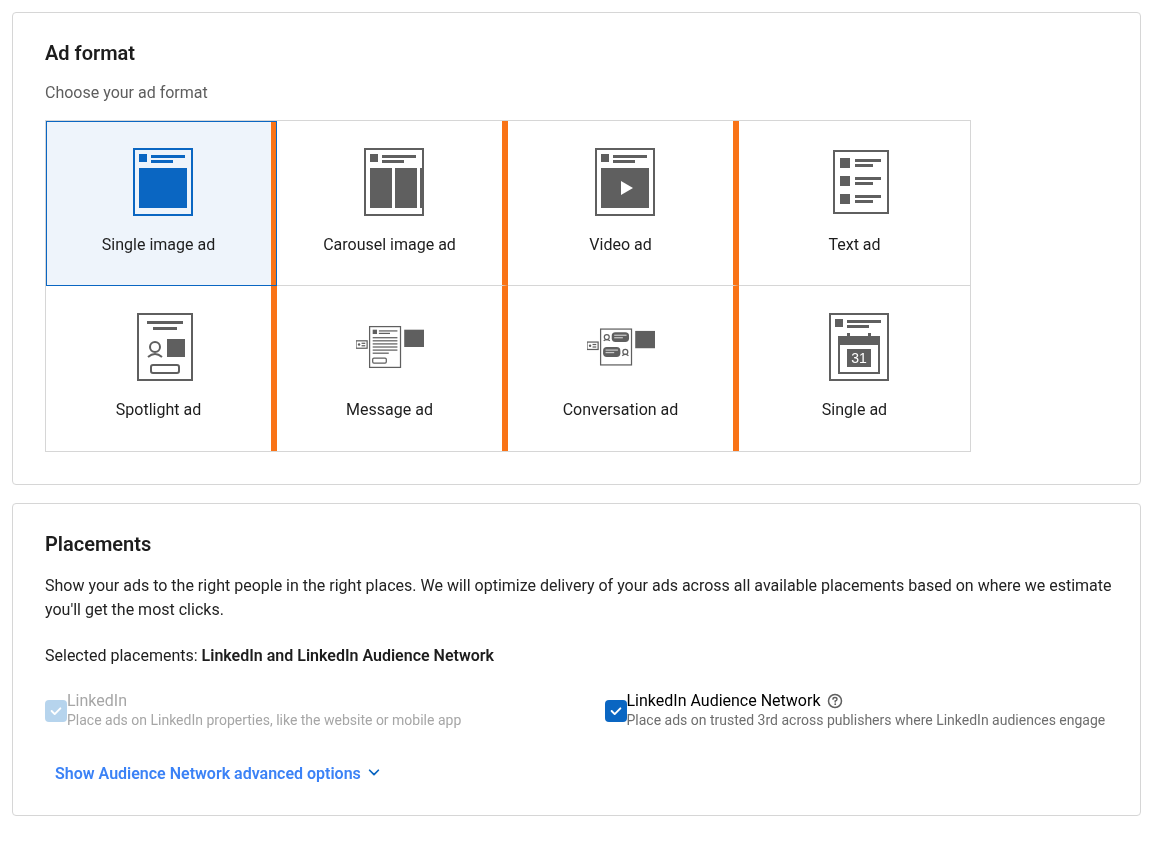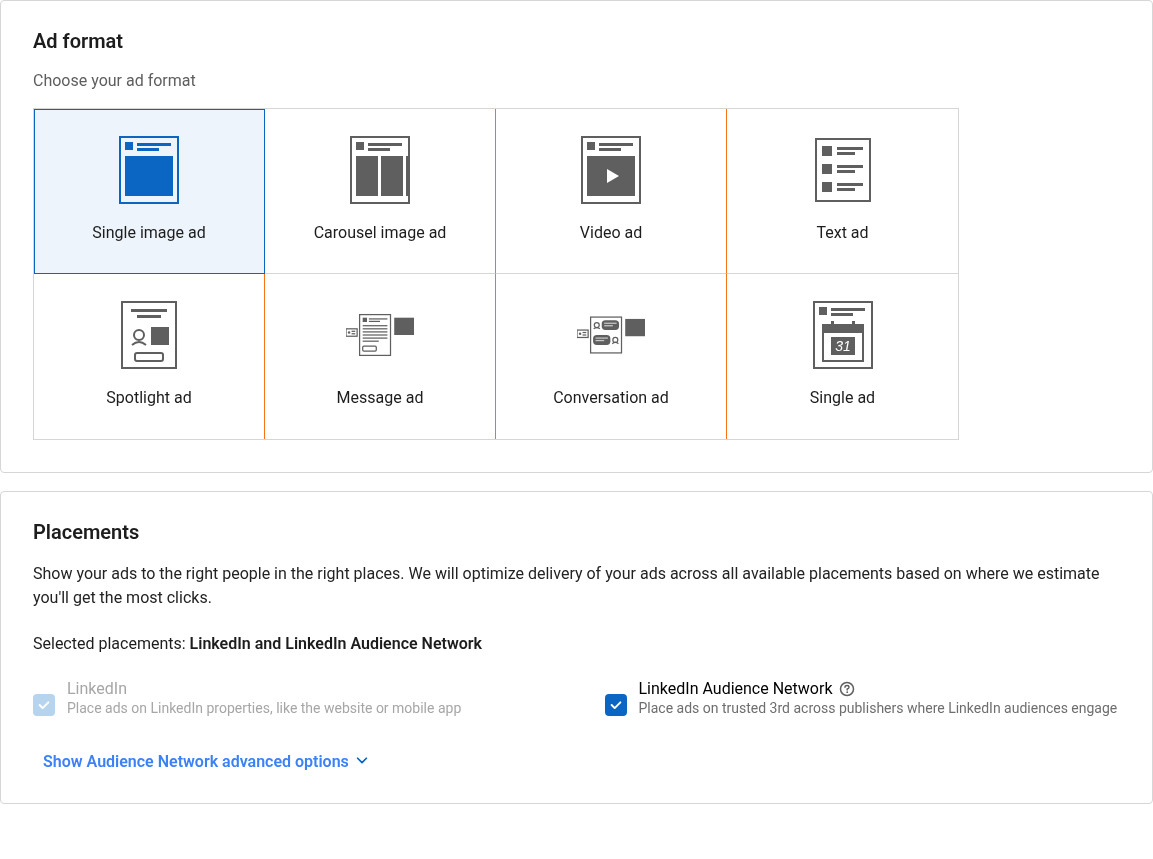--- a/index.html
+++ b/index.html
@@ -6,21 +6,21 @@
   body {
     font-family: -apple-system, BlinkMacSystemFont, "Segoe UI", Roboto, Helvetica, Arial, sans-serif;
     background: #fff;
     color: #000;
     padding: 0;
     width: 1153px;
   }
   .panel {
     border: 1px solid #d6d6d6;
     border-radius: 4px;
-    margin: 0;
+    margin: 12px;
     padding: 28px 16px 32px 32px;
     background: #fff;
   }
   .panel + .panel { margin-top: 18px; }
   .section-title {
     font-size: 20px;
     font-weight: 600;
     color: #1d1d1d;
     margin-bottom: 18px;
   }
@@ -29,21 +29,21 @@
     color: #5e5e5e;
     margin-bottom: 18px;
   }
   .format-grid {
     display: grid;
     grid-template-columns: repeat(4, 1fr);
     border: 1px solid #d6d6d6;
     width: 926px;
   }
   .format-cell {
-    border-right: 1px solid #f97316;
+    border-right: 6px solid #f97316;
     border-bottom: 1px solid #d6d6d6;
     display: flex;
     flex-direction: column;
     align-items: center;
     justify-content: flex-start;
     padding: 24px 8px 28px 8px;
     cursor: pointer;
     background: #fff;
     height: 165px;
   }
@@ -53,22 +53,21 @@
     background: #eef4fb;
     outline: 1px solid #0a66c2;
     outline-offset: -1px;
   }
   .format-icon {
     width: 68px;
     height: 74px;
     margin-bottom: 16px;
     display: flex;
     align-items: center;
-    justify-content: center;
-    font-style: italic;
+    justify-content: flex-end;
   }
   .format-label {
     font-size: 16px;
     color: #1d1d1d;
     text-align: center;
   }
 
   
   .placements-desc {
     font-size: 16px;
@@ -83,22 +82,21 @@
   }
   .placements-selected-prefix { color: #1d1d1d; }
   .placements-selected-value { font-weight: 600; }
   .placements-row {
     display: flex;
     gap: 40px;
     margin-bottom: 36px;
   }
   .placement-item {
     display: flex;
-    align-items: flex-end;
-    gap: 12px;
+    align-items: center;
     flex: 1;
   }
   .checkbox {
     width: 22px;
     height: 22px;
     border-radius: 4px;
     display: flex;
     align-items: center;
     justify-content: center;
     flex-shrink: 0;

